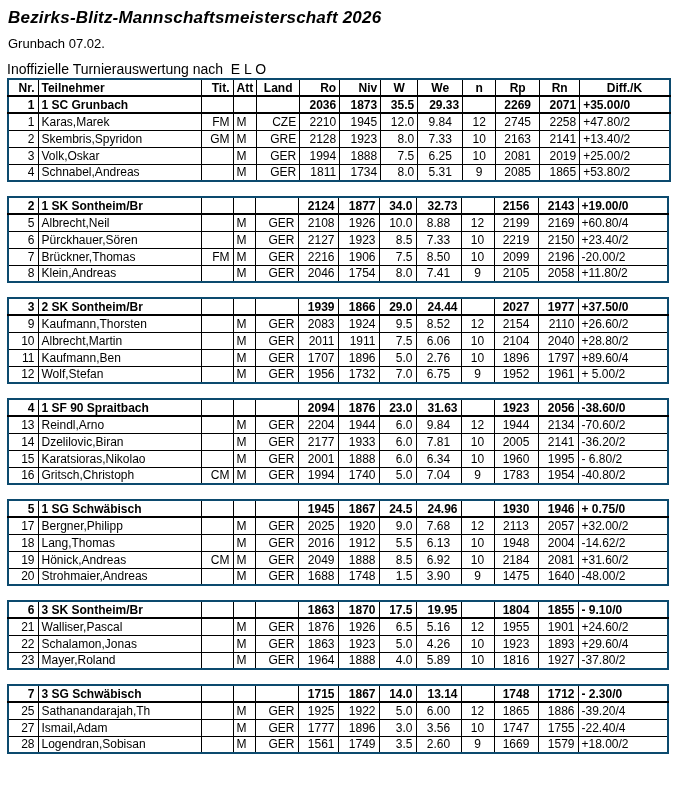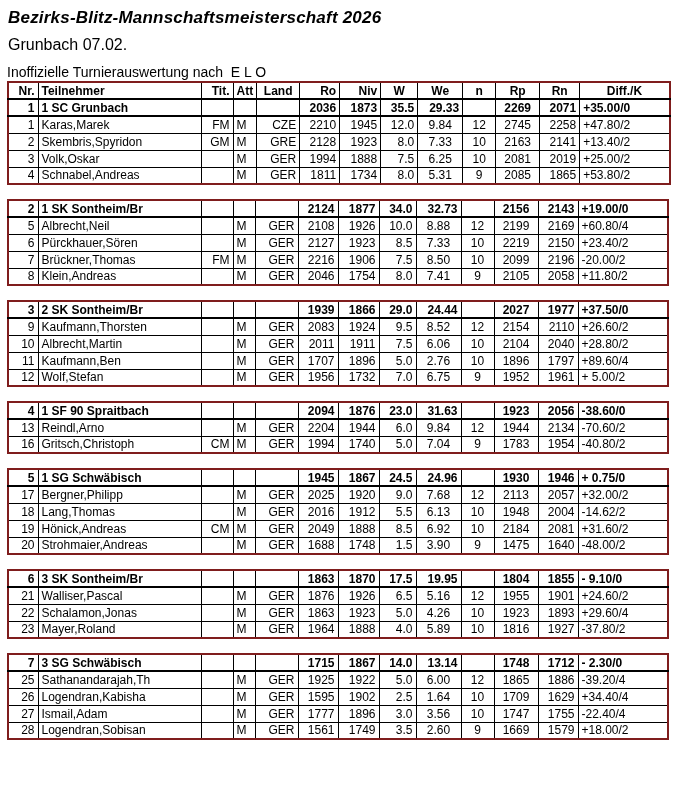--- a/index.html
+++ b/index.html
@@ -12,33 +12,33 @@
   .page { padding: 6px 0 8px 7px; }
 
   .title {
     font-size: 17px;
     font-weight: bold;
     margin: 2px 0 0 1px;
     letter-spacing: 0.2px;
     font-style: italic;
   }
   .subtitle {
-    font-size: 16px;
+    font-size: 13px;
     margin: 8px 0 0 1px;
   }
   .note {
     font-size: 14px;
     margin: 10px 0 1px 0;
     white-space: pre;
   }
 
   table.grid {
     border-collapse: collapse;
     table-layout: fixed;
-    border: 2px solid #7f1d1d;
+    border: 2px solid #0c4a6e;
     margin: 0 0 14px 0;
   }
   .grid th, .grid td {
     border: 1px solid #000;
     box-sizing: border-box;
     font-size: 12px;
     line-height: 14px;
     height: 17px;
     padding: 0 3px;
     overflow: hidden;
@@ -361,20 +361,50 @@
             <td class="c5">2204</td>
             <td class="c6">1944</td>
             <td class="c7">6.0</td>
             <td class="c8">9.84</td>
             <td class="c9">12</td>
             <td class="c10">1944</td>
             <td class="c11">2134</td>
             <td class="c12">-70.60/2</td>
           </tr>
           <tr class="player">
+            <td class="c0">14</td>
+            <td class="c1">Dzelilovic,Biran</td>
+            <td class="c2"></td>
+            <td class="c3">M</td>
+            <td class="c4">GER</td>
+            <td class="c5">2177</td>
+            <td class="c6">1933</td>
+            <td class="c7">6.0</td>
+            <td class="c8">7.81</td>
+            <td class="c9">10</td>
+            <td class="c10">2005</td>
+            <td class="c11">2141</td>
+            <td class="c12">-36.20/2</td>
+          </tr>
+          <tr class="player">
+            <td class="c0">15</td>
+            <td class="c1">Karatsioras,Nikolao</td>
+            <td class="c2"></td>
+            <td class="c3">M</td>
+            <td class="c4">GER</td>
+            <td class="c5">2001</td>
+            <td class="c6">1888</td>
+            <td class="c7">6.0</td>
+            <td class="c8">6.34</td>
+            <td class="c9">10</td>
+            <td class="c10">1960</td>
+            <td class="c11">1995</td>
+            <td class="c12">- 6.80/2</td>
+          </tr>
+          <tr class="player">
             <td class="c0">16</td>
             <td class="c1">Gritsch,Christoph</td>
             <td class="c2">CM</td>
             <td class="c3">M</td>
             <td class="c4">GER</td>
             <td class="c5">1994</td>
             <td class="c6">1740</td>
             <td class="c7">5.0</td>
             <td class="c8">7.04</td>
             <td class="c9">9</td>
@@ -553,35 +583,20 @@
             <td class="c5">1925</td>
             <td class="c6">1922</td>
             <td class="c7">5.0</td>
             <td class="c8">6.00</td>
             <td class="c9">12</td>
             <td class="c10">1865</td>
             <td class="c11">1886</td>
             <td class="c12">-39.20/4</td>
           </tr>
           <tr class="player">
-            <td class="c0">26</td>
-            <td class="c1">Logendran,Kabisha</td>
-            <td class="c2"></td>
-            <td class="c3">M</td>
-            <td class="c4">GER</td>
-            <td class="c5">1595</td>
-            <td class="c6">1902</td>
-            <td class="c7">2.5</td>
-            <td class="c8">1.64</td>
-            <td class="c9">10</td>
-            <td class="c10">1709</td>
-            <td class="c11">1629</td>
-            <td class="c12">+34.40/4</td>
-          </tr>
-          <tr class="player">
             <td class="c0">27</td>
             <td class="c1">Ismail,Adam</td>
             <td class="c2"></td>
             <td class="c3">M</td>
             <td class="c4">GER</td>
             <td class="c5">1777</td>
             <td class="c6">1896</td>
             <td class="c7">3.0</td>
             <td class="c8">3.56</td>
             <td class="c9">10</td>

